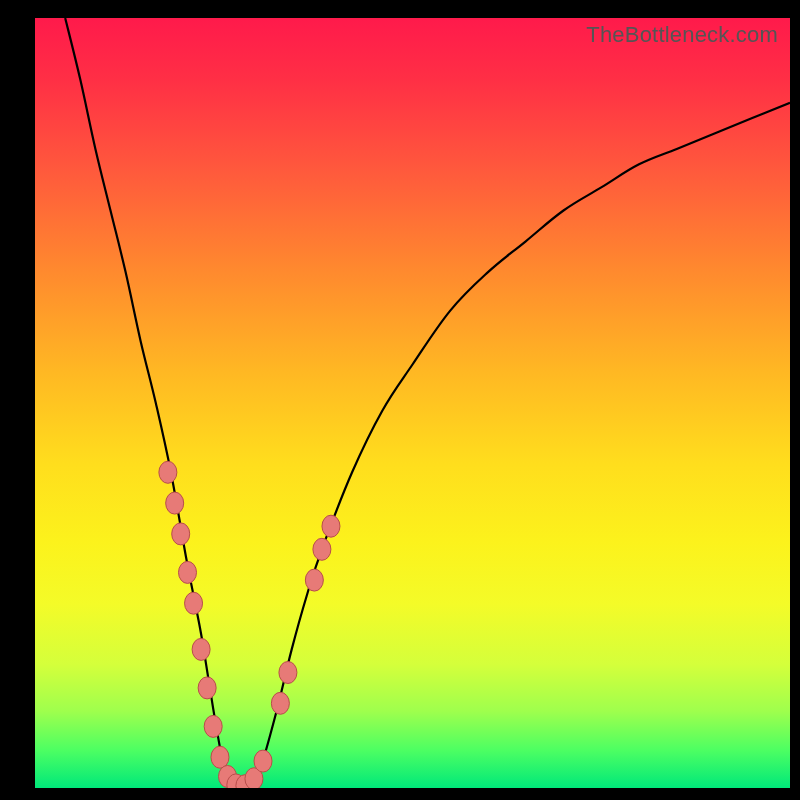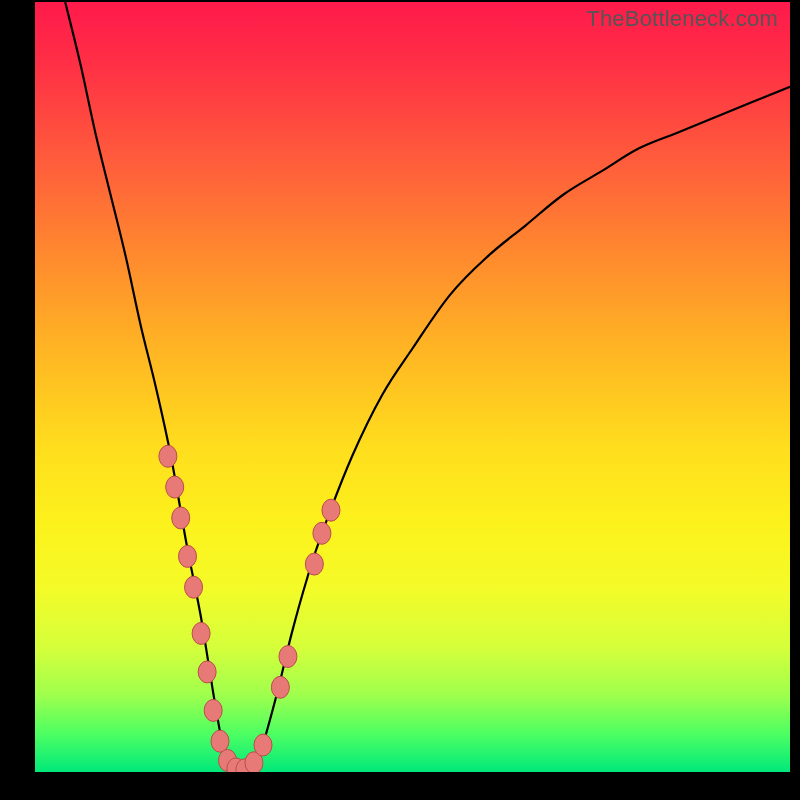--- a/index.html
+++ b/index.html
@@ -13,21 +13,21 @@
   }
   .frame {
     position: relative;
     width: 800px;
     height: 800px;
     background: #000;
   }
   .plot {
     position: absolute;
     left: 35px;
-    top: 2px;
+    top: 18px;
     width: 755px;
     height: 770px;
     background: linear-gradient(
       to bottom,
       #ff1a4b 0%,
       #ff2f45 8%,
       #ff5a3c 20%,
       #ff8a2e 33%,
       #ffb823 46%,
       #ffde1d 58%,

